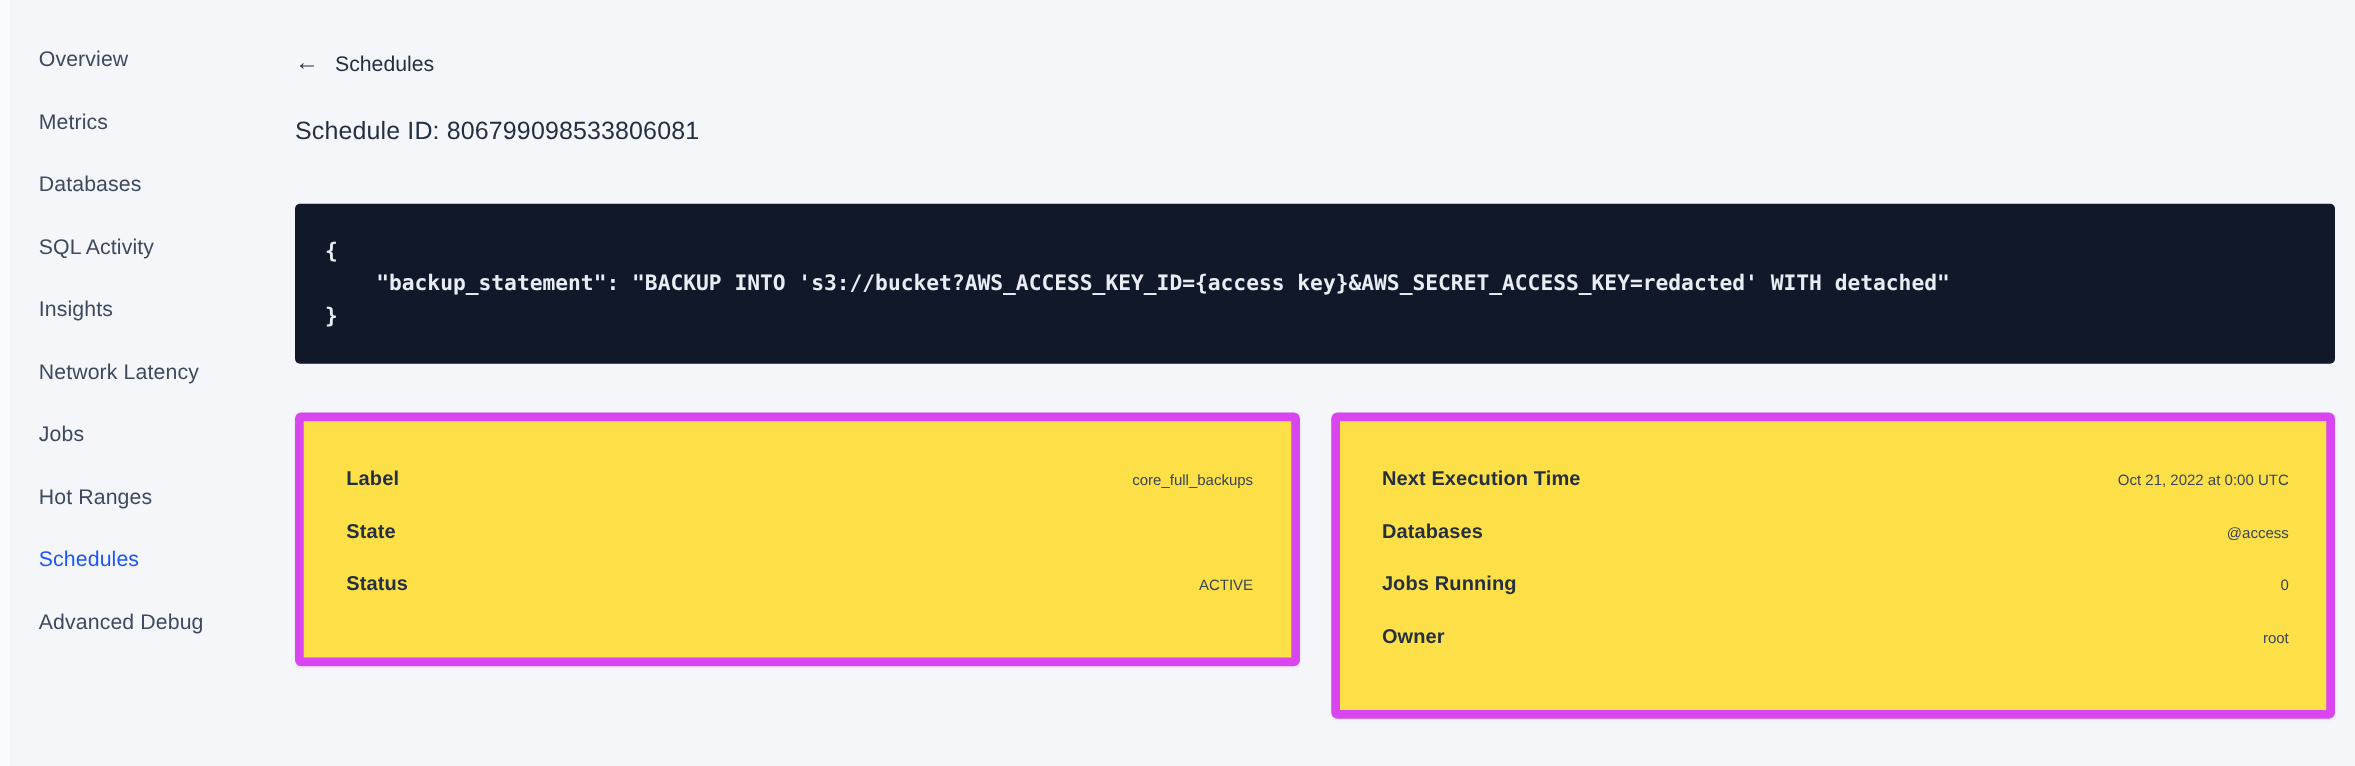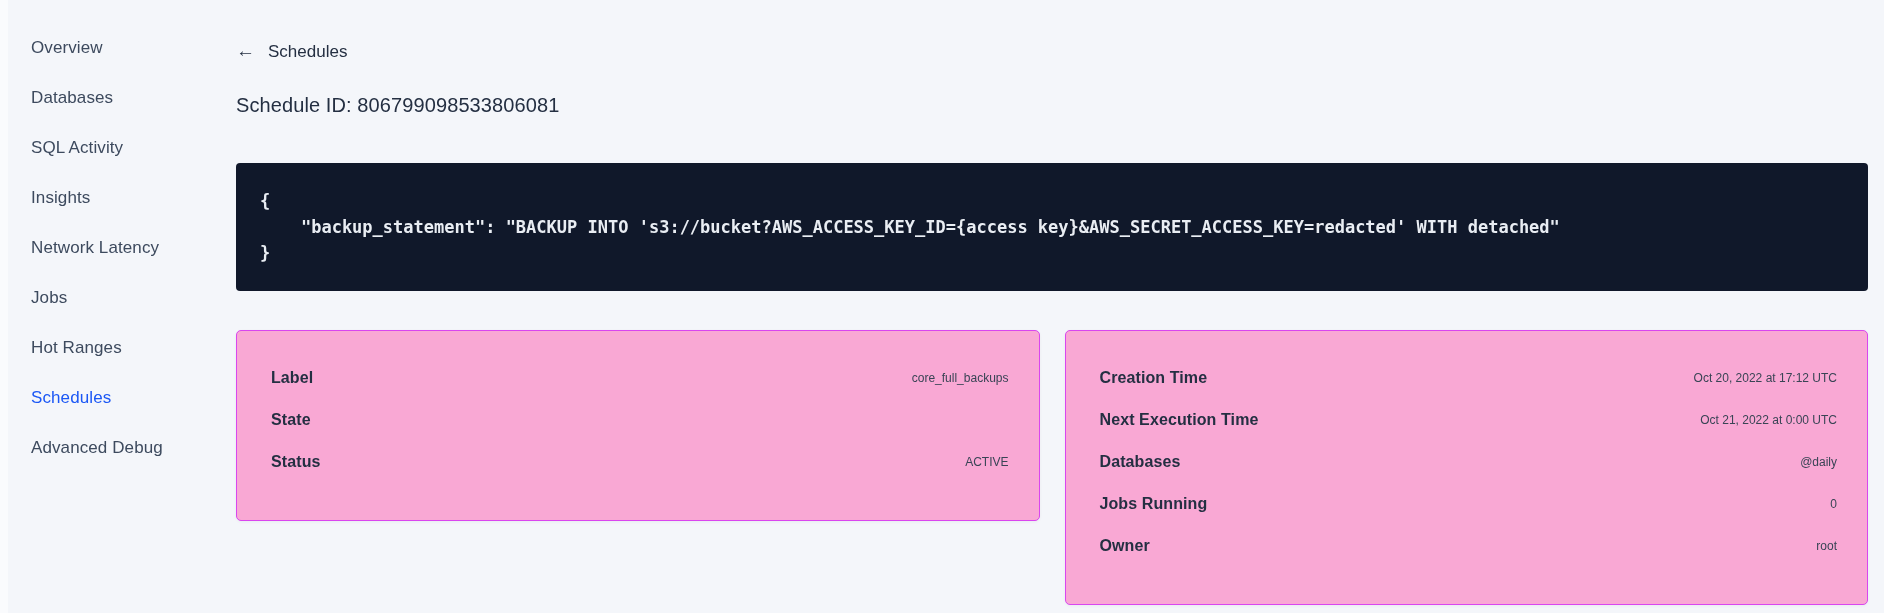--- a/index.html
+++ b/index.html
@@ -49,40 +49,41 @@
     font-size: 17px;
     line-height: 26px;
     color: #e9edf3;
     white-space: pre;
     overflow: hidden;
   }
   .code-line { display: block; }
 
   .cards { margin-top: 39px; display: flex; gap: 25px; align-items: flex-start; }
   .card {
-    flex: 1; background: #f9a8d4;
-    border: 1px solid #d946ef; border-radius: 5px;
+    flex: 1; background: #fde047;
+    border: 7px solid #d946ef; border-radius: 5px;
     box-shadow: 0 1px 3px rgba(60, 72, 88, 0.06);
     padding: 26px 30px 37px 34px;
   }
   .detail-row {
     height: 42px; display: flex; align-items: center;
     justify-content: space-between;
   }
   .detail-label { font-size: 16px; font-weight: 600; color: #242f42; letter-spacing: 0.1px; }
   .detail-value { font-size: 12px; color: #394455; text-align: right; }
 </style>
 </head>
 <body>
 
 <div class="app">
   <div class="left-strip"></div>
 
   <nav class="sidebar">
     <div class="nav-item">Overview</div>
+    <div class="nav-item">Metrics</div>
     <div class="nav-item">Databases</div>
     <div class="nav-item">SQL Activity</div>
     <div class="nav-item">Insights</div>
     <div class="nav-item">Network Latency</div>
     <div class="nav-item">Jobs</div>
     <div class="nav-item">Hot Ranges</div>
     <div class="nav-item active">Schedules</div>
     <div class="nav-item">Advanced Debug</div>
   </nav>
 
@@ -109,30 +110,26 @@
           <span class="detail-value"></span>
         </div>
         <div class="detail-row">
           <span class="detail-label">Status</span>
           <span class="detail-value">ACTIVE</span>
         </div>
       </section>
 
       <section class="card">
         <div class="detail-row">
-          <span class="detail-label">Creation Time</span>
-          <span class="detail-value">Oct 20, 2022 at 17:12 UTC</span>
-        </div>
-        <div class="detail-row">
           <span class="detail-label">Next Execution Time</span>
           <span class="detail-value">Oct 21, 2022 at 0:00 UTC</span>
         </div>
         <div class="detail-row">
           <span class="detail-label">Databases</span>
-          <span class="detail-value">@daily</span>
+          <span class="detail-value">@access</span>
         </div>
         <div class="detail-row">
           <span class="detail-label">Jobs Running</span>
           <span class="detail-value">0</span>
         </div>
         <div class="detail-row">
           <span class="detail-label">Owner</span>
           <span class="detail-value">root</span>
         </div>
       </section>

